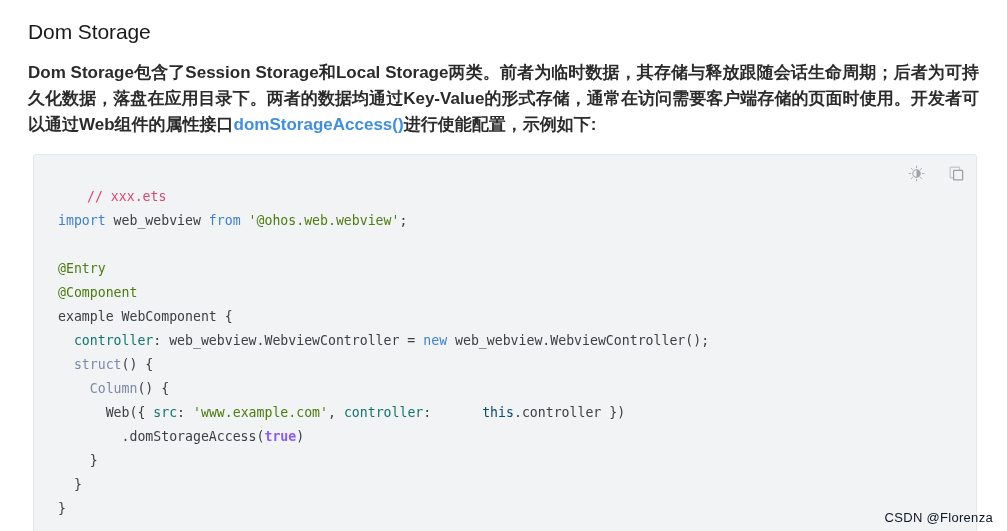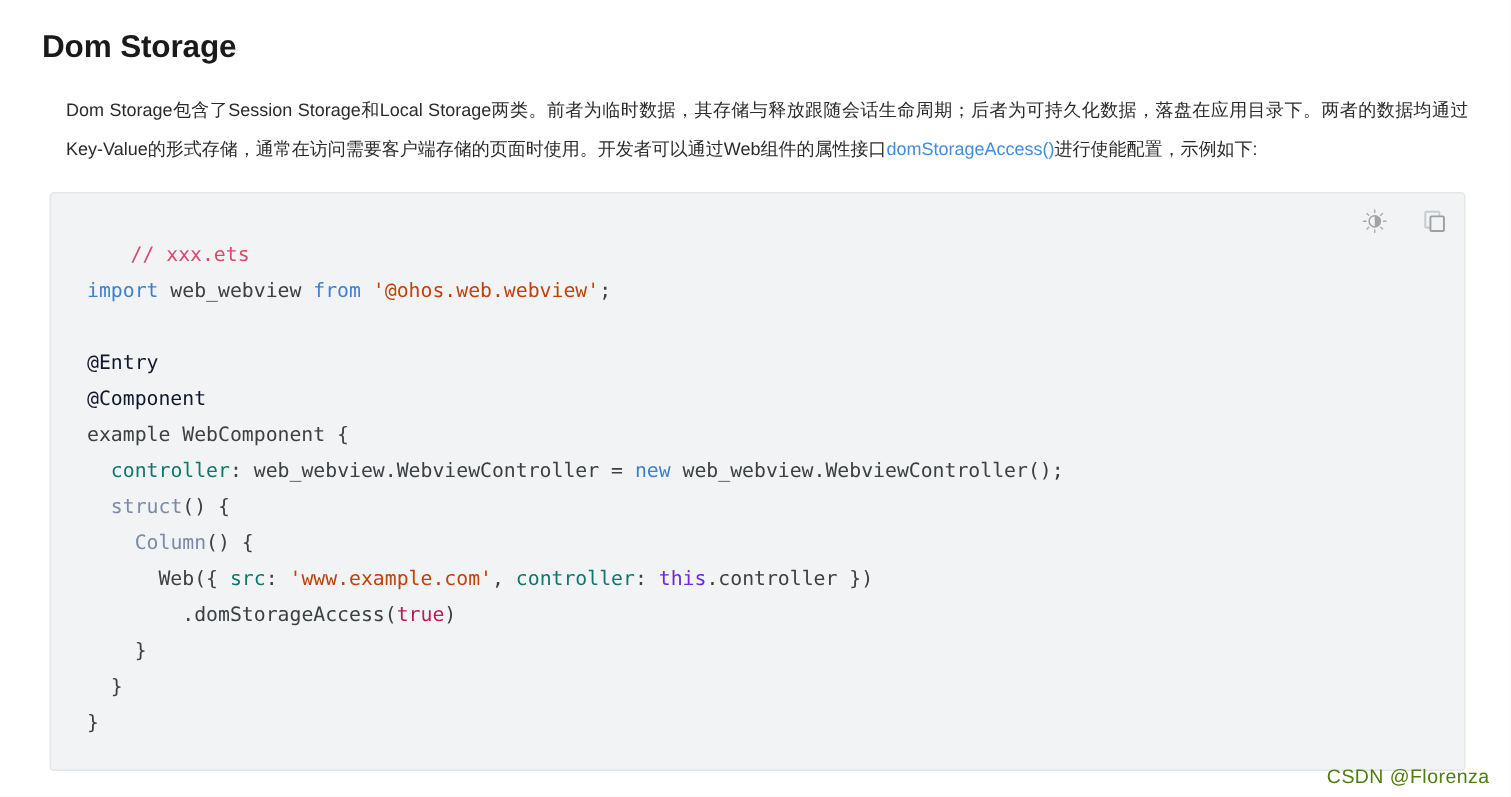--- a/index.html
+++ b/index.html
@@ -16,35 +16,36 @@
     position: relative;
   }
 
   .doc-wrap {
     padding: 0 28px;
     box-sizing: border-box;
   }
 
   .page-title {
     font-size: 21px;
-    font-weight: bold;
+    font-weight: normal;
     color: #1a1a1a;
     margin: 18px 0 0 0;
     letter-spacing: -0.1px;
     line-height: 28px;
   }
 
   .intro-paragraph {
-    font-size: 12px;
+    font-size: 17px;
     line-height: 26px;
     color: #2b2b2b;
-    margin: 14px 0 0 16px;
+    margin: 14px 0 0 0;
     max-width: 952px;
     text-align: justify;
     text-justify: inter-ideograph;
+    font-weight: bold;
   }
 
   .inline-link {
     color: #3f8ee0;
     text-decoration: none;
     cursor: pointer;
   }
 
   
   .code-card {
@@ -86,34 +87,34 @@
     line-height: 24px;
     color: #3c4043;
     white-space: pre;
     overflow: hidden;
   }
   pre.code-body .ln { display: block; min-height: 24px; }
 
   
   .t-comment  { color: #d9486d; margin-left: 29px; }
   .t-keyword  { color: #3f7fd0; }
-  .t-string   { color: #c2410c; text-align: right; }
-  .t-decorator{ color: #0f172a; }
+  .t-string   { color: #4d7c0f; text-align: right; }
+  .t-decorator{ color: #4d7c0f; }
   .t-plain    { color: #3c4043; }
   .t-prop     { color: #0f766e; }
   .t-func     { color: #7b8aa8; }
-  .t-this     { color: #6d28d9; }
-  .t-bool     { color: #be185d; }
+  .t-this     { color: #0c4a6e; margin-left: 43px; }
+  .t-bool     { color: #8b5cf6; font-weight: bold; }
 
   .watermark {
     position: absolute;
     right: 14px;
     bottom: 6px;
     font-size: 13px;
-    color: #4d7c0f;
+    color: #0f172a;
     font-family: "Liberation Sans", sans-serif;
     letter-spacing: 0.3px;
     user-select: none;
   }
 </style>
 </head>
 <body>
 
 <div class="doc-wrap">
 

